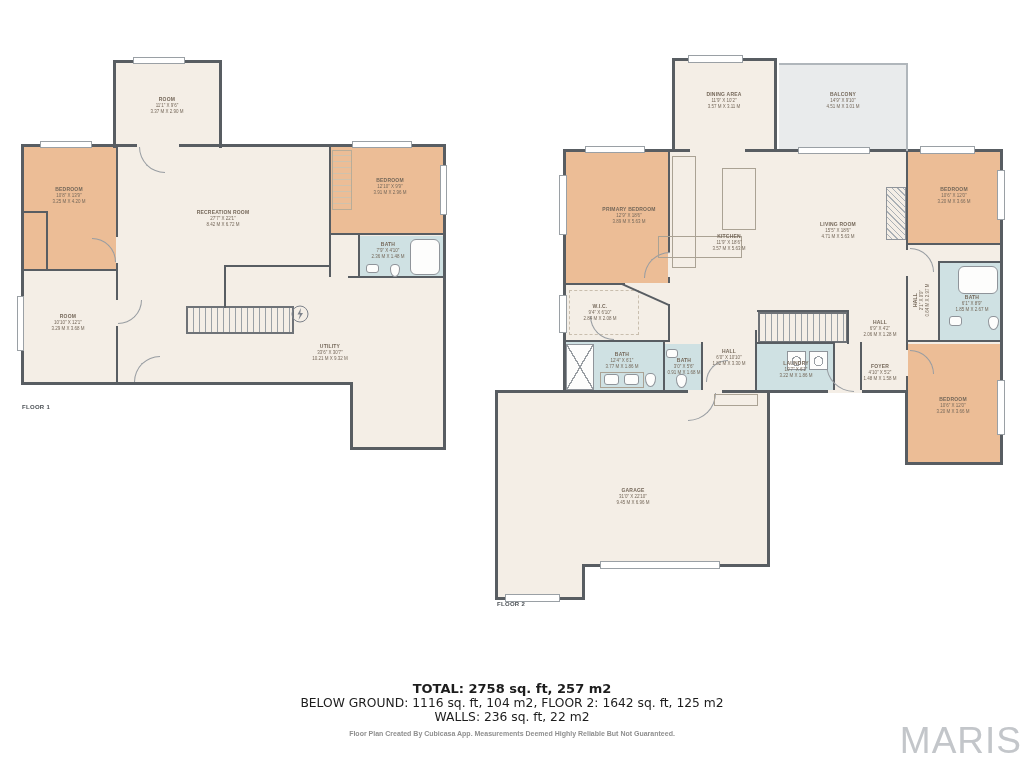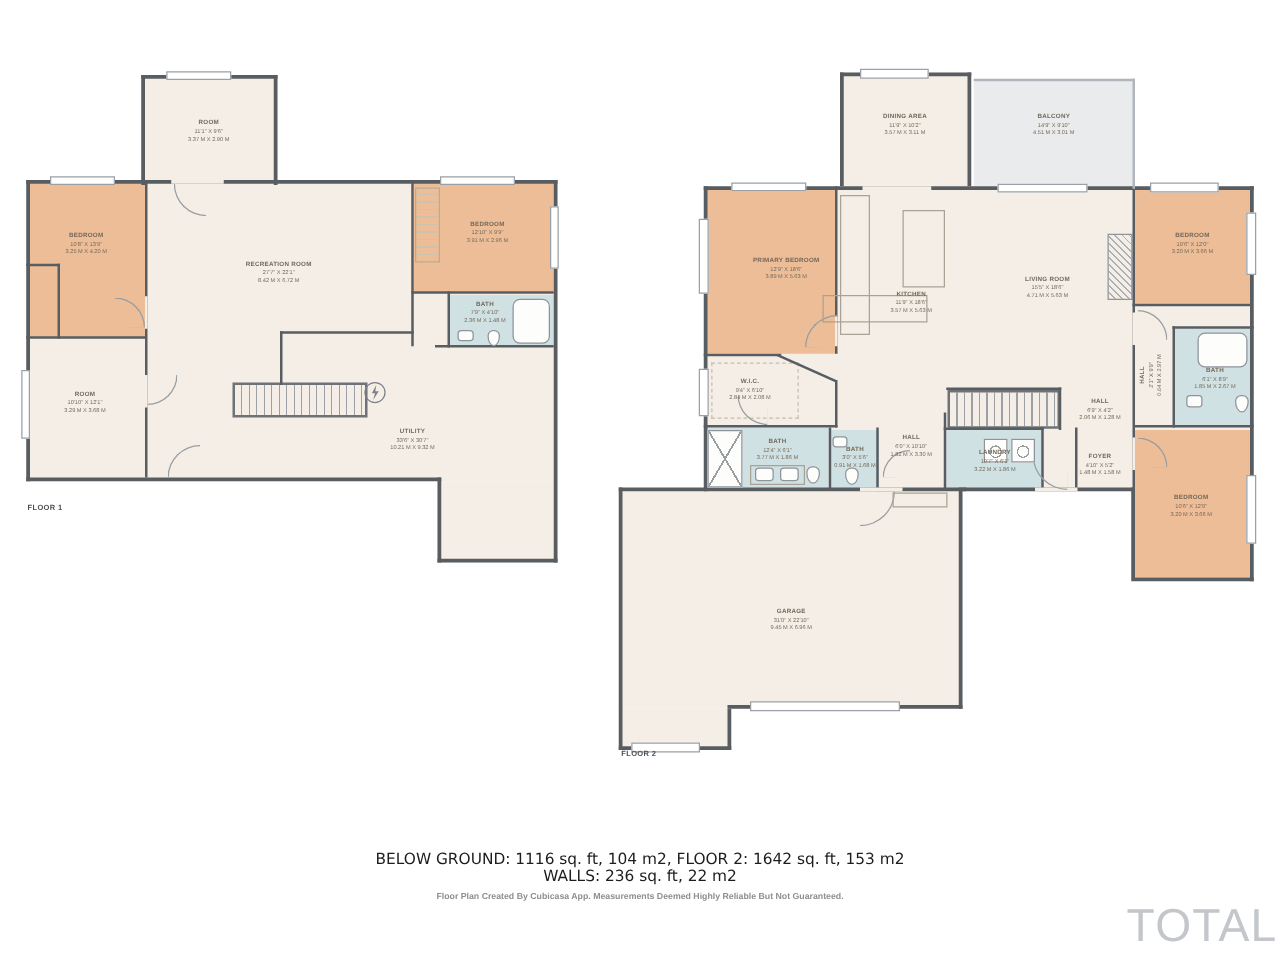--- a/index.html
+++ b/index.html
@@ -206,26 +206,27 @@
     <div class="rdim">9.45 M X 6.96 M</div>
   </div>
   <div class="rlabel vert" style="left:921px;top:300px">
     <div class="rname">HALL</div>
     <div class="rdim">2'1" X 9'9"</div>
     <div class="rdim">0.64 M X 2.97 M</div>
   </div>
   <div class="floor-tag" style="left:497px;top:601px">FLOOR 2</div>
 
   <div id="summary">
-    <div class="sum-line">BELOW GROUND: 1116 sq. ft, 104 m2, FLOOR 2: 1642 sq. ft, 153 m2</div>
+    <div class="sum-total">TOTAL: 2758 sq. ft, 257 m2</div>
+    <div class="sum-line">BELOW GROUND: 1116 sq. ft, 104 m2, FLOOR 2: 1642 sq. ft, 125 m2</div>
     <div class="sum-line">WALLS: 236 sq. ft, 22 m2</div>
     <div class="sum-disclaimer">Floor Plan Created By Cubicasa App. Measurements Deemed Highly Reliable But Not Guaranteed.</div>
   </div>
 
-  <div id="watermark">TOTAL</div>
+  <div id="watermark">MARIS</div>
 <div class="w" style="left: 113px; top: 60px; width: 109px; height: 3px;"></div>
     <div class="w" style="left: 113px; top: 60px; width: 3px; height: 88px;"></div>
     <div class="w" style="left: 219px; top: 60px; width: 3px; height: 88px;"></div>
     <div class="w" style="left: 21px; top: 144px; width: 425px; height: 3px;"></div>
     <div class="w" style="left: 21px; top: 144px; width: 3px; height: 241px;"></div>
     <div class="w" style="left: 21px; top: 382px; width: 332px; height: 3px;"></div>
     <div class="w" style="left: 350px; top: 382px; width: 3px; height: 68px;"></div>
     <div class="w" style="left: 350px; top: 447px; width: 96px; height: 3px;"></div>
     <div class="w" style="left: 443px; top: 144px; width: 3px; height: 306px;"></div>
     <div class="w" style="left: 116px; top: 144px; width: 2px; height: 238px;"></div>

